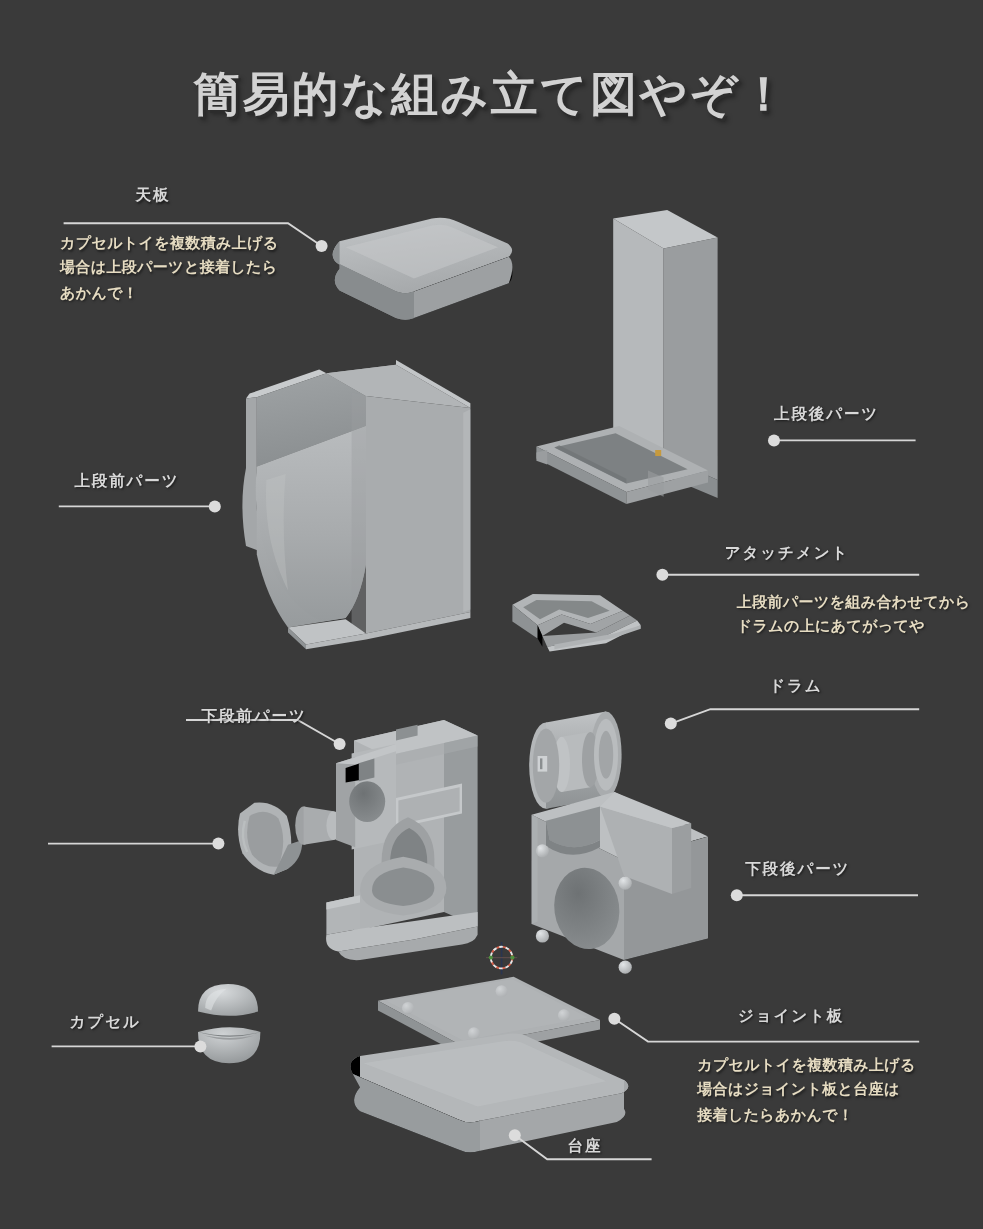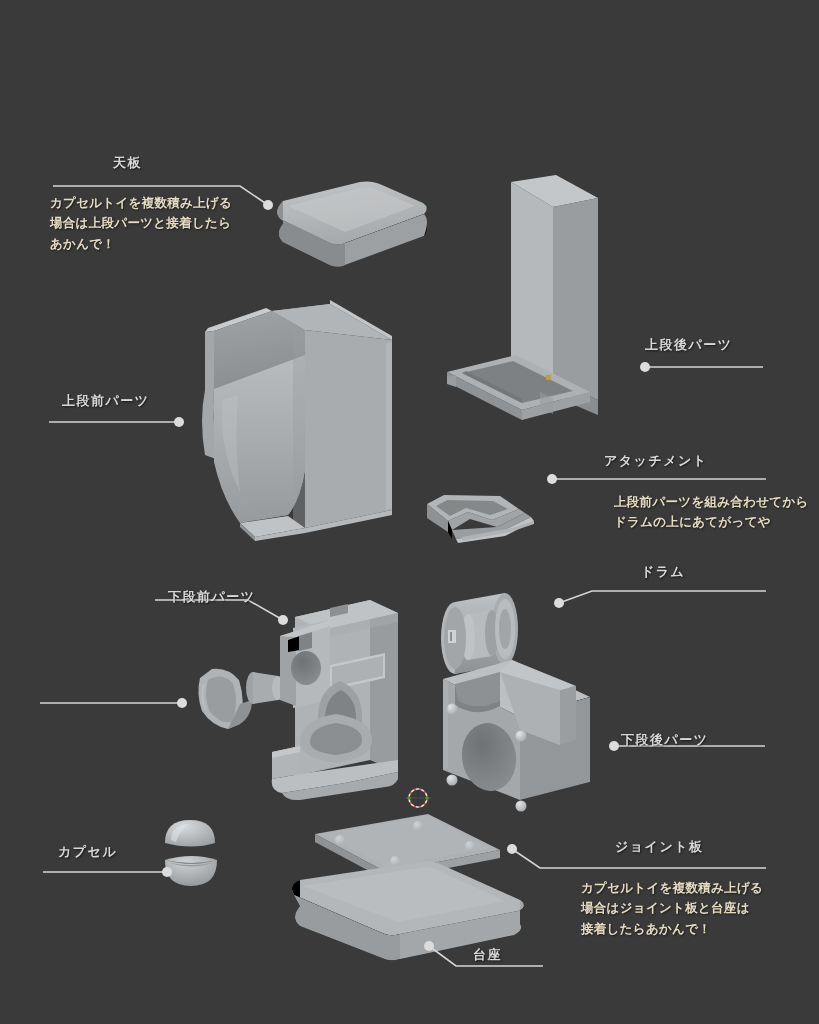--- a/index.html
+++ b/index.html
@@ -330,40 +330,41 @@
       <circle cx="283" cy="620" r="5"></circle>
       <circle cx="559" cy="603" r="5"></circle>
       <circle cx="182" cy="703" r="5"></circle>
       <circle cx="614" cy="746" r="5"></circle>
       <circle cx="167" cy="872" r="5"></circle>
       <circle cx="512" cy="849" r="5"></circle>
       <circle cx="429" cy="946" r="5"></circle>
     </g>
   </svg>
 
+  <div class="title">簡易的な組み立て図やぞ！</div>
 
   <div class="lbl" style="left:113px;top:154px;">天板</div>
   <div class="note" style="left:50px;top:193px;">カプセルトイを複数積み上げる
 場合は上段パーツと接着したら
 あかんで！</div>
 
   <div class="lbl" style="left:645px;top:336px;">上段後パーツ</div>
 
   <div class="lbl" style="left:62px;top:392px;">上段前パーツ</div>
 
   <div class="lbl" style="left:604px;top:452px;">アタッチメント</div>
   <div class="note" style="left:578px;top:492px;margin-left:36px;">上段前パーツを組み合わせてから
 ドラムの上にあてがってや</div>
 
   <div class="lbl" style="left:168px;top:546px;margin-top:42px;">下段前パーツ</div>
 
   <div class="lbl" style="left:641px;top:563px;">ドラム</div>
 
 
-  <div class="lbl" style="left:621px;top:715px;margin-top:16px;">下段後パーツ</div>
+  <div class="lbl" style="left:621px;top:715px;">下段後パーツ</div>
 
   <div class="lbl" style="left:58px;top:843px;">カプセル</div>
 
   <div class="lbl" style="left:615px;top:838px;">ジョイント板</div>
   <div class="note" style="left:581px;top:878px;">カプセルトイを複数積み上げる
 場合はジョイント板と台座は
 接着したらあかんで！</div>
 
   <div class="lbl" style="left:473px;top:946px;">台座</div>
 

